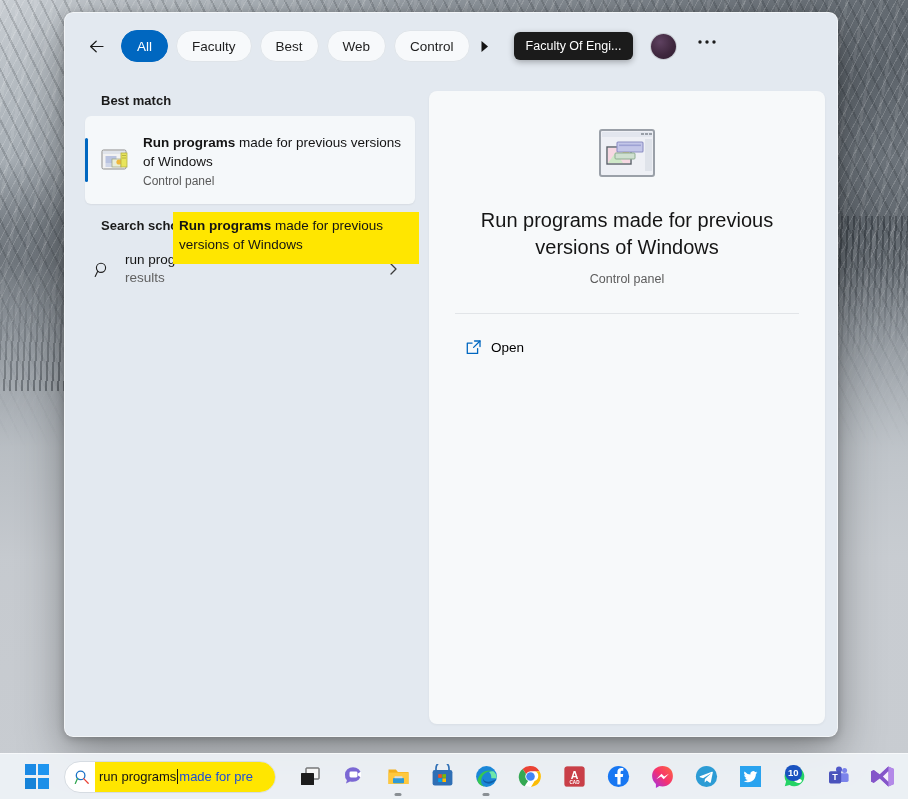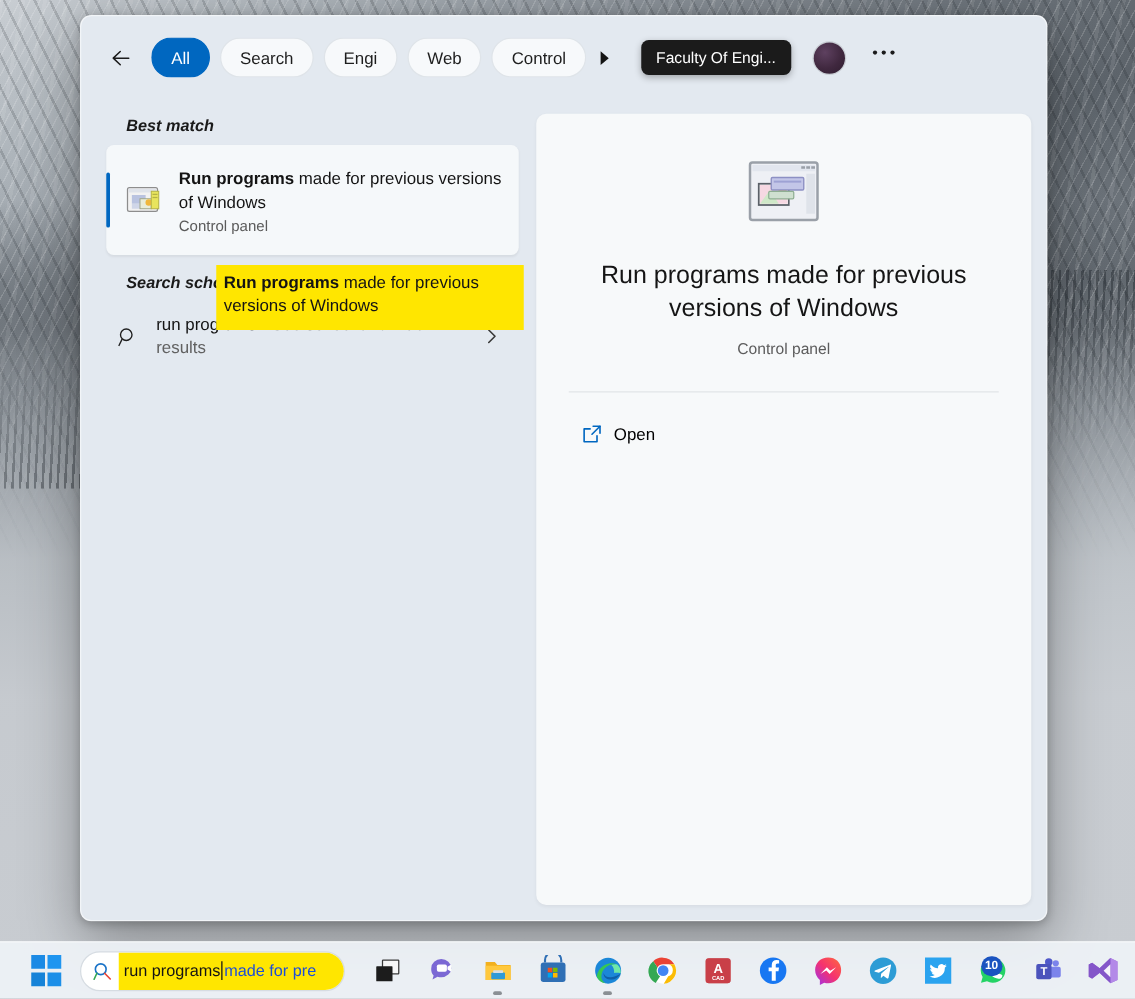--- a/index.html
+++ b/index.html
@@ -149,21 +149,20 @@
   #body { flex: 1 1 auto; display: flex; min-height: 0; }
 
   #left-col {
     width: 364px; flex: 0 0 364px;
     padding: 0 14px 0 0;
     position: relative;
   }
   .group-header {
     font-size: 13px; font-weight: bold; color: #1a1a1a;
     padding: 14px 0 8px 36px;
-    font-style: italic;
   }
 
   
   #best-match-card {
     position: relative;
     margin-left: 20px;
     height: 88px;
     background: #f5f8fa;
     border-radius: 6px;
     display: flex; align-items: center;
@@ -346,24 +345,24 @@
         <svg width="19" height="19" viewBox="0 0 19 19">
           <path d="M9.2 4.2 L3.6 9.5 L9.2 14.8 M3.6 9.5 H16" fill="none" stroke="currentColor" stroke-width="1.2" stroke-linecap="round" stroke-linejoin="round"></path>
         </svg>
       </div>
 
       <div class="pill-strip">
         <div class="pill active">
             <span>All</span>
           </div>
         <div class="pill">
-            <span>Search</span>
+            <span>Faculty</span>
           </div>
         <div class="pill">
-            <span>Engi</span>
+            <span>Best</span>
           </div>
         <div class="pill">
             <span>Web</span>
           </div>
         <div class="pill">
             <span>Control</span>
           </div>
 
       </div>
 

